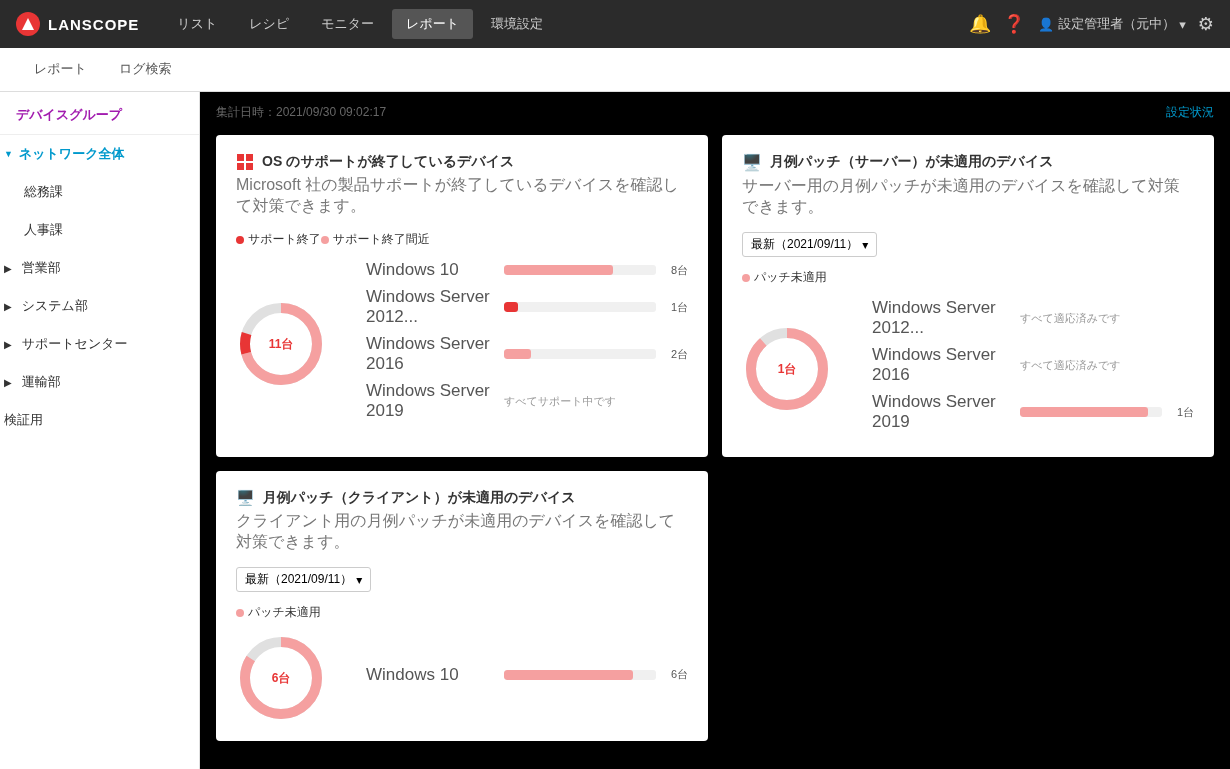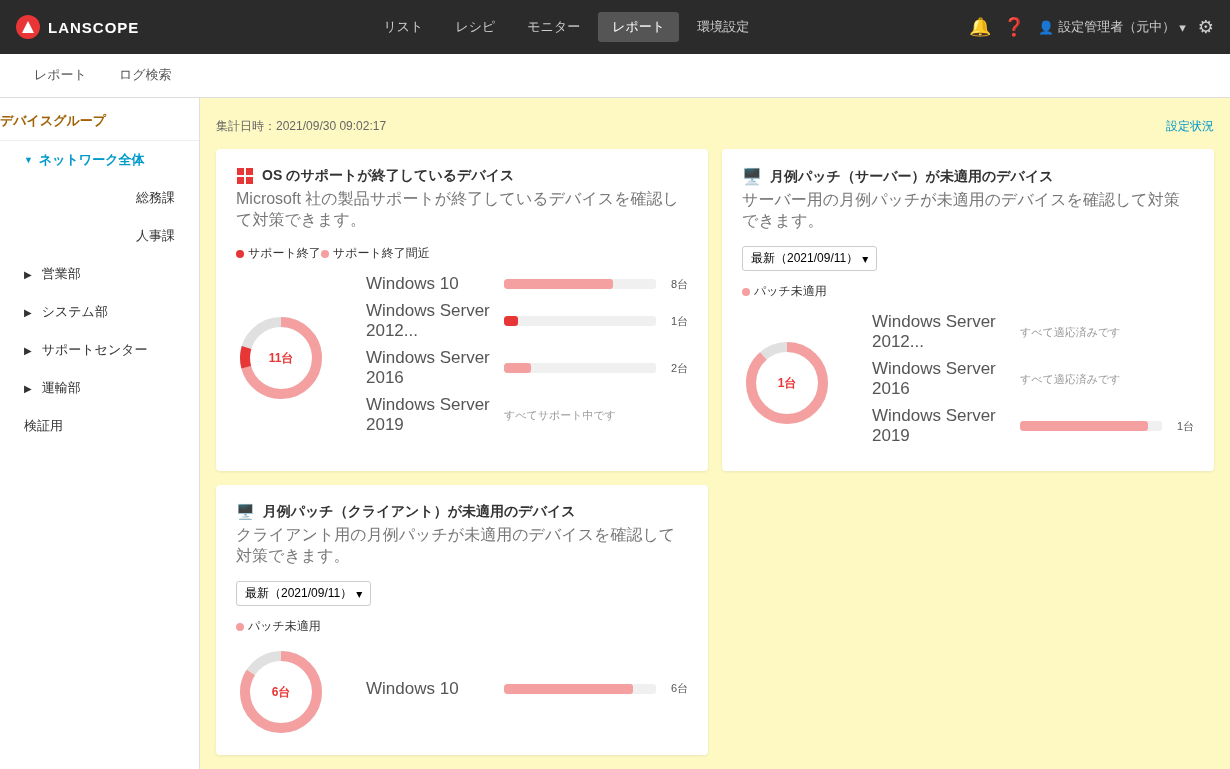--- a/index.html
+++ b/index.html
@@ -1,40 +1,40 @@
 <!DOCTYPE html>
 <html><head>
   <meta charset="utf-8">
   <style>
     * { box-sizing: border-box; margin: 0; padding: 0; }
     body { font-family: 'Meiryo', 'Hiragino Kaku Gothic ProN', sans-serif; font-size: 13px; background: #f0f0f0; color: #333; }
 
     
     .top-nav {
       background: #2b2b2b;
-      height: 54px;
+      height: 48px;
       display: flex;
       align-items: center;
       padding: 0 16px;
       color: #fff;
     }
     .logo {
       display: flex;
       align-items: center;
       margin-right: 24px;
     }
     .logo-icon {
       width: 24px; height: 24px;
       background: #e83535;
       border-radius: 50%;
       margin-right: 8px;
       display: flex; align-items: center; justify-content: center;
     }
     .logo-text { font-size: 15px; font-weight: bold; color: #fff; letter-spacing: 1px; }
-    .nav-items { display: flex; gap: 4px; flex: 1; justify-content: center; }
+    .nav-items { display: flex; gap: 4px; flex: 1; }
     .nav-item {
       padding: 6px 14px;
       color: #ccc;
       cursor: pointer;
       border-radius: 3px;
       font-size: 13px;
     }
     .nav-item.active { color: #fff; background: #555; }
     .nav-right { display: flex; align-items: center; gap: 12px; }
     .nav-icon-btn { color: #ccc; font-size: 18px; cursor: pointer; }
@@ -72,53 +72,53 @@
 
     
     .sidebar {
       width: 200px;
       background: #fff;
       border-right: 1px solid #e0e0e0;
       flex-shrink: 0;
       overflow-y: auto;
     }
     .sidebar-header {
-      padding: 14px 0 10px;
+      padding: 14px 16px 10px;
       font-size: 13px;
-      color: #a16207;
+      color: #a21caf;
       font-weight: bold;
       border-bottom: 1px solid #eee;
     }
     .sidebar-item {
-      padding: 10px 24px;
+      padding: 10px 4px;
       font-size: 13px;
       cursor: pointer;
       color: #333;
       display: flex;
       align-items: center;
     }
     .sidebar-item.active { color: #0099cc; font-weight: bold; }
     .sidebar-item.active::before {
       content: '▼';
       font-size: 9px;
       margin-right: 6px;
       color: #0099cc;
     }
-    .sidebar-item.child { padding-left: 24px; justify-content: flex-end; }
+    .sidebar-item.child { padding-left: 24px; }
     .sidebar-item.group {
       display: flex; align-items: center; gap: 6px;
     }
     .sidebar-chevron { font-size: 10px; margin-right: 4px; }
 
     
     .main {
       flex: 1;
-      padding: 20px 16px;
+      padding: 12px 16px;
       overflow-y: auto;
-      background: #fef9c3;
+      background: #000000;
     }
     .main-header {
       display: flex;
       justify-content: space-between;
       align-items: center;
       margin-bottom: 14px;
     }
     .date-label { font-size: 12px; color: #666; }
     .setting-link { font-size: 12px; color: #0099cc; cursor: pointer; }
 
@@ -129,21 +129,20 @@
       border-radius: 4px;
       padding: 18px 20px;
       flex: 1;
       box-shadow: 0 1px 3px rgba(0,0,0,0.08);
     }
     .card-title {
       font-size: 14px;
       font-weight: bold;
       margin-bottom: 4px;
       display: flex;
-      align-items: center;
       gap: 8px;
     }
     .card-subtitle { font-size: 16px; color: #777; margin-bottom: 14px; }
 
     
     .legend { display: flex; margin-bottom: 12px; align-items: flex-start; }
     .legend-item { display: flex; align-items: center; gap: 4px; font-size: 12px; }
     .legend-dot { width: 8px; height: 8px; border-radius: 50%; }
     .dot-red { background: #e83535; }
     .dot-pink { background: #f5a0a0; }

